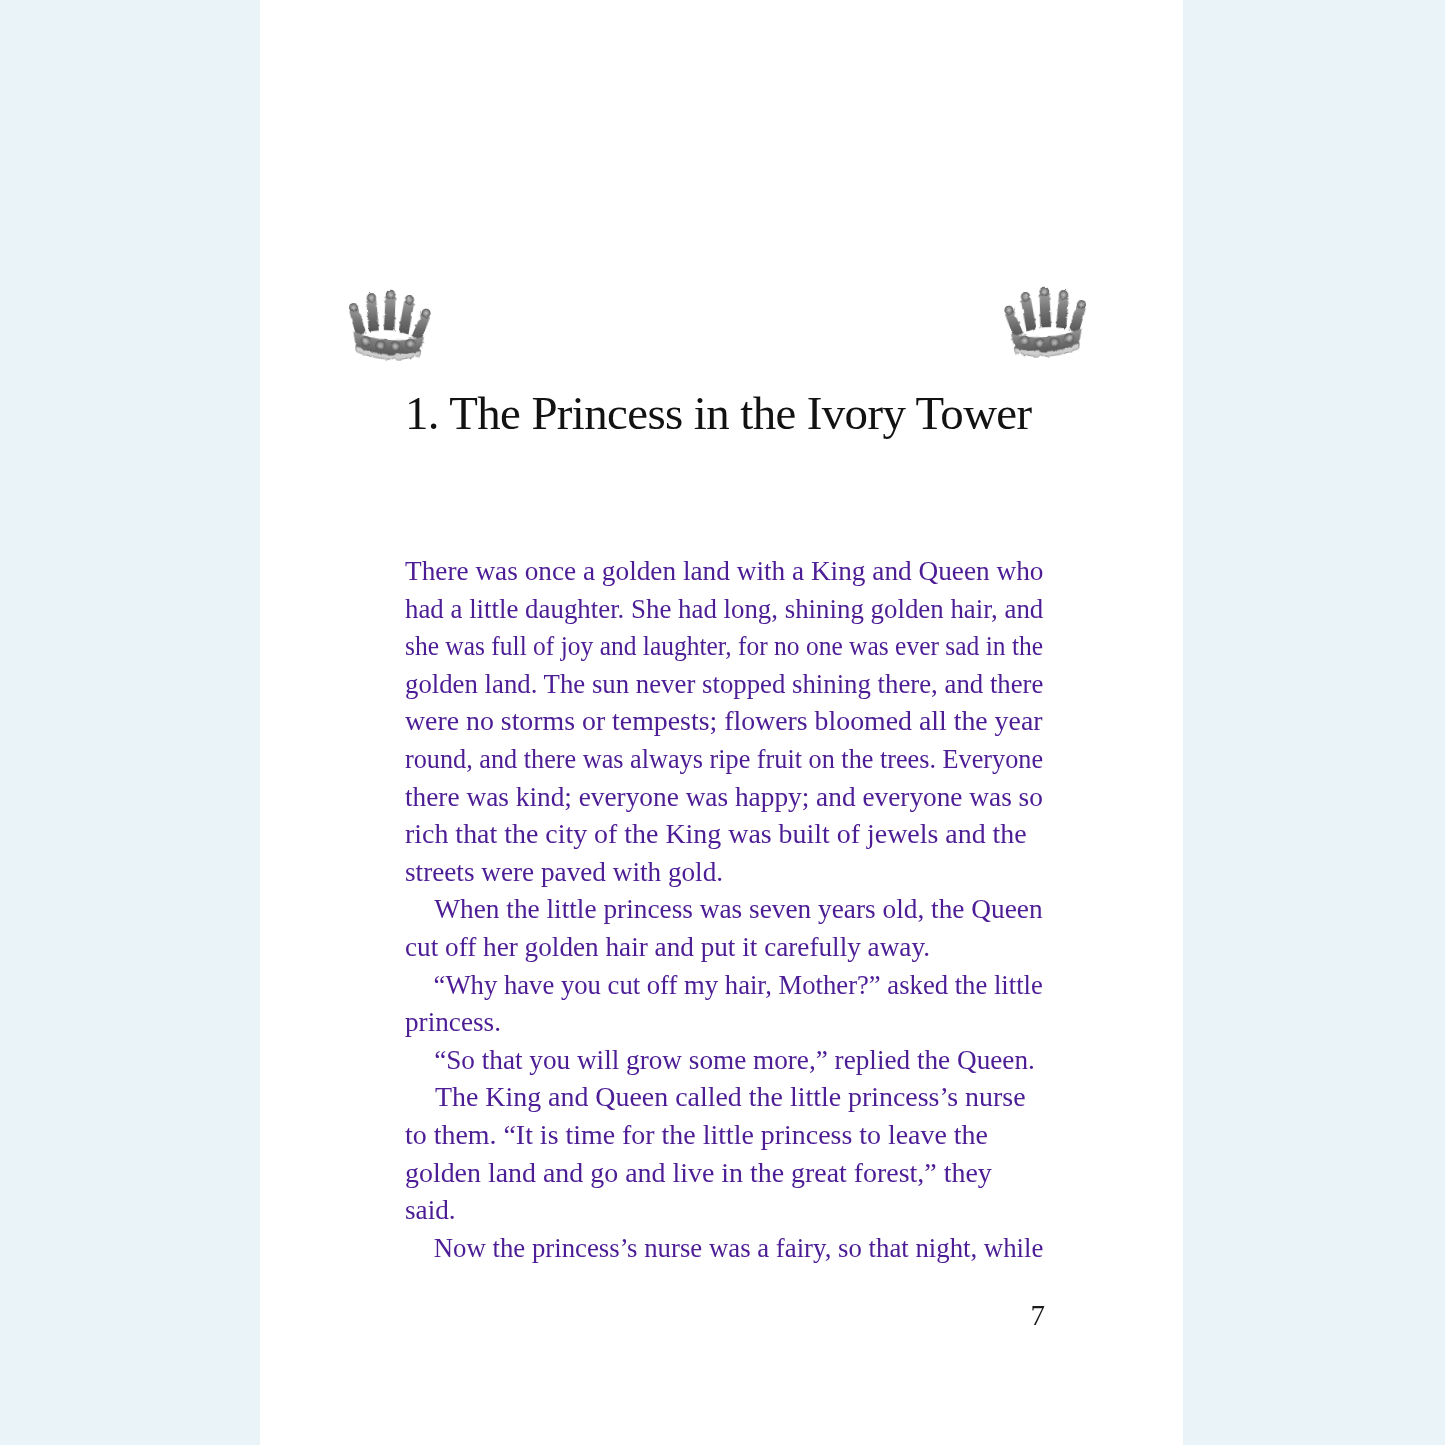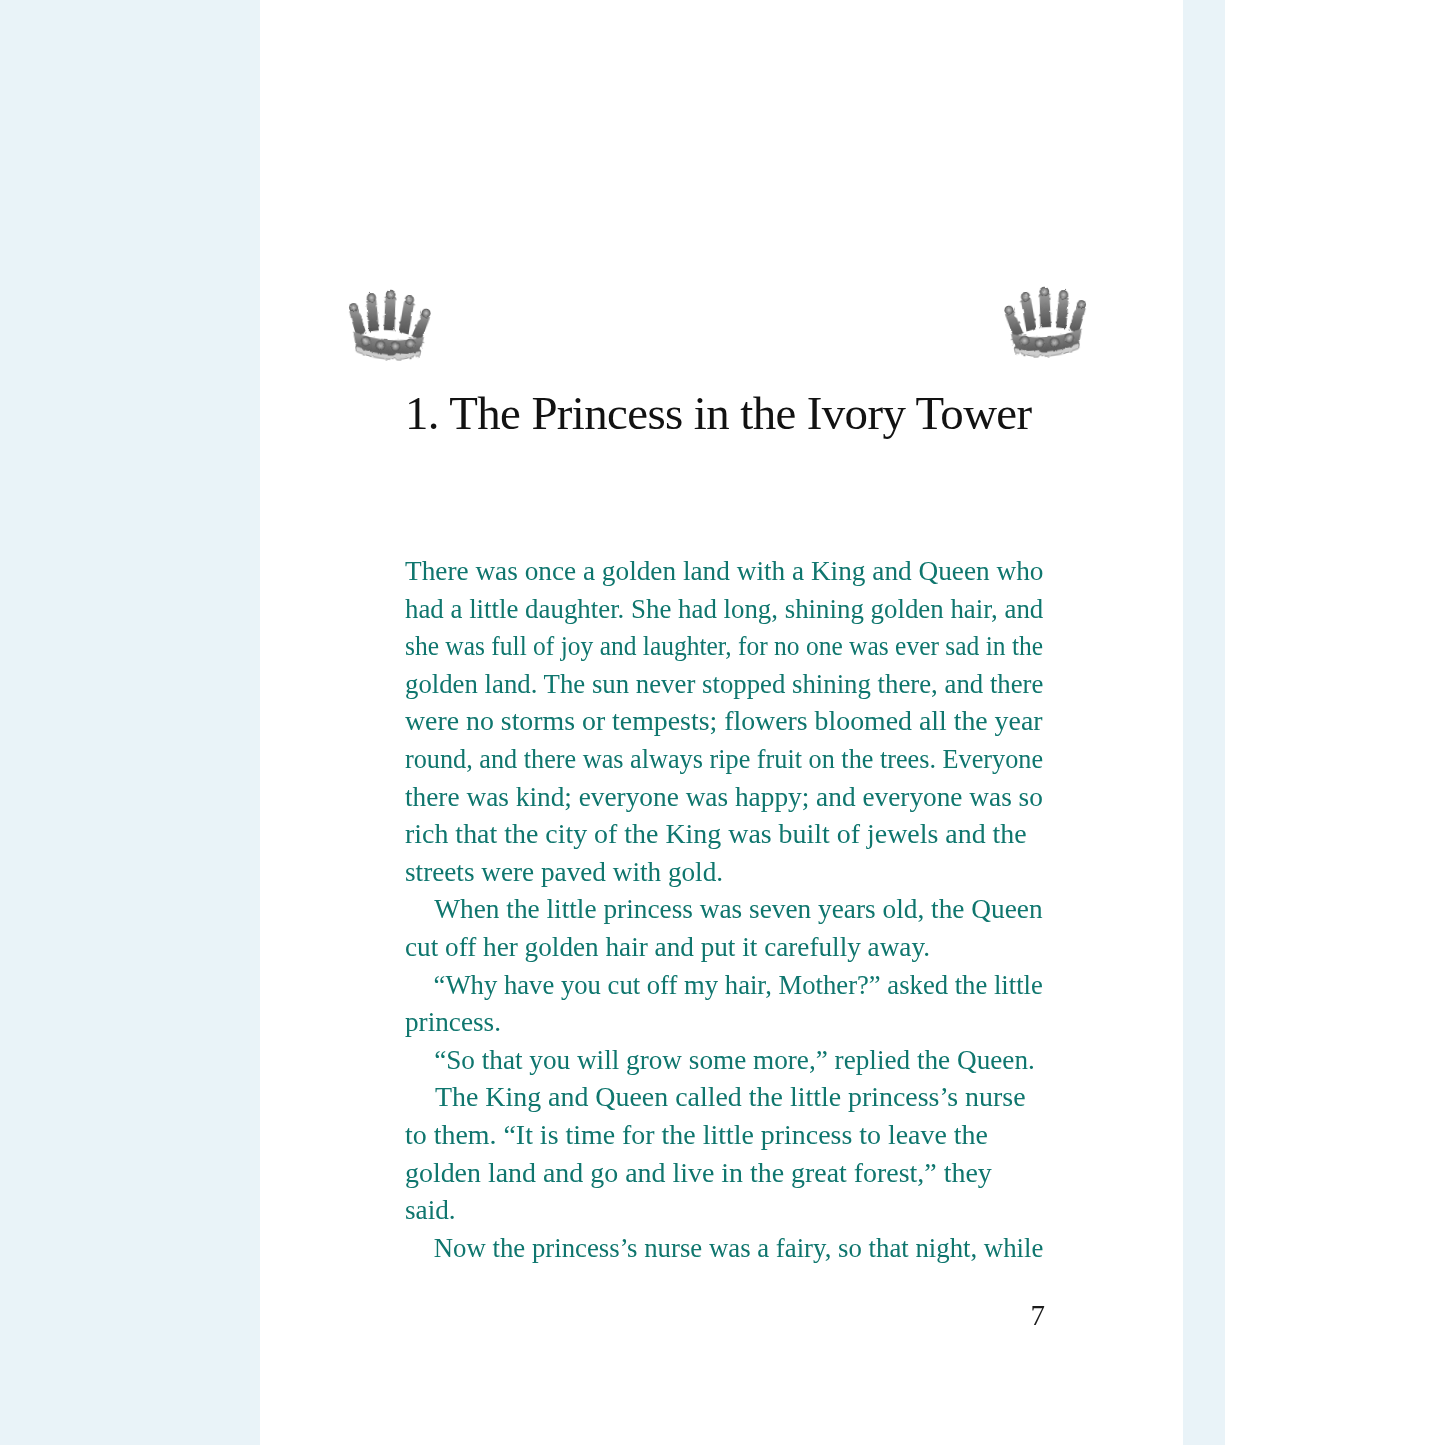--- a/index.html
+++ b/index.html
@@ -1,39 +1,39 @@
 <!DOCTYPE html>
 <html style="--band-blue: #e9f3f8; --page-white: #ffffff; --text-color: #1b1b1b;"><head>
 <meta charset="utf-8">
 <style>
   html,body{margin:0;padding:0;background:#fff;}
   .canvas{
     position:relative;
-    width:1225px;height:1445px;
+    width:1445px;height:1445px;
     background:var(--page-white,#ffffff);
     overflow:hidden;
     font-family:"Liberation Serif","DejaVu Serif",serif;
   }
   .band{position:absolute;top:0;height:100%;background:var(--band-blue,#e9f3f8);}
   .band-left{left:0;width:260px;}
   .band-right{left:1183px;width:262px;}
 
   .crown{position:absolute;width:88px;height:76px;overflow:visible;}
   .crown-left{left:345px;top:288px;transform:rotate(3deg);}
   .crown-right{left:1002px;top:285px;transform:scaleX(-1) rotate(3deg);}
 
   .chapter-title{
     position:absolute;left:405px;top:386px;width:640px;
     margin:0;font-size:47px;font-weight:normal;color:#121212;
     white-space:nowrap;transform-origin:0 50%;
     letter-spacing:-0.6px;
   }
   .body-text{
     position:absolute;left:405px;top:552px;width:640px;
-    font-size:28px;line-height:37.6px;color:#0f766e;
+    font-size:28px;line-height:37.6px;color:#4c1d95;
   }
   .line{white-space:nowrap;transform-origin:0 50%;}
   .indent{display:inline-block;width:30px;}
   .page-number{
     position:absolute;left:405px;top:1299px;width:640px;
     text-align:right;font-size:29px;color:#1b1b1b;padding-right:4px;
   }
 </style>
 </head>
 <body>

